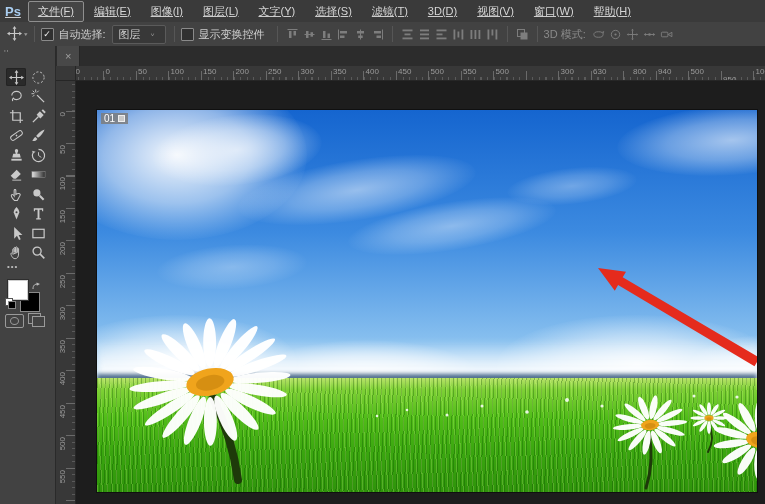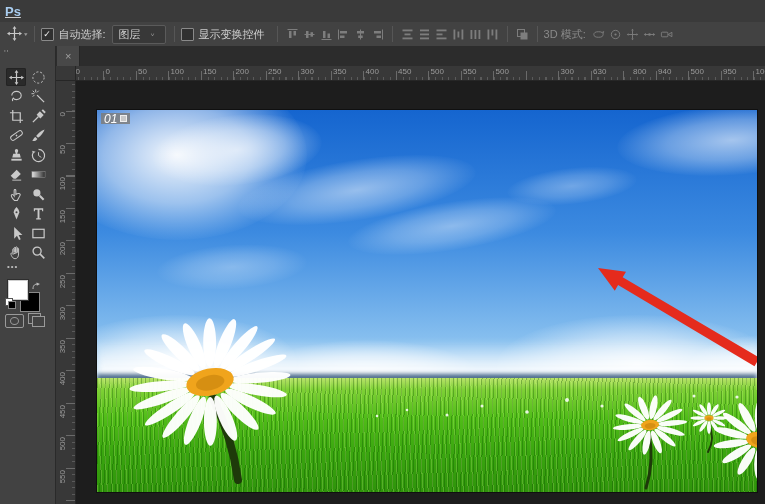--- a/index.html
+++ b/index.html
@@ -82,28 +82,41 @@
     background:linear-gradient(180deg,rgba(255,255,255,0) 0%,rgba(255,255,255,.75) 65%,rgba(255,255,255,.95) 100%);}
   .treeline{position:absolute;left:0;right:0;top:264px;height:8px;background:#35567a;filter:blur(2px);opacity:.85;}
   .grass{position:absolute;left:0;right:0;top:268px;bottom:0;}
   .grass::before{content:"";position:absolute;inset:0;
     background:repeating-linear-gradient(93deg,rgba(10,70,0,.30) 0 1px,transparent 1px 4px);}
   .grass::after{content:"";position:absolute;inset:0;
     background:repeating-linear-gradient(86deg,rgba(225,255,150,.22) 0 1px,transparent 1px 5px);}
   .scene-svg{position:absolute;left:0;top:0;width:660px;height:382px;}
   .badge{position:absolute;left:4px;top:3px;height:11px;display:flex;align-items:center;gap:3px;
     background:rgba(125,125,125,.85);padding:0 3px;z-index:6;}
-  .badge-text{color:#fff;font-size:12px;line-height:10px;font-style:italic;}
+  .badge-text{color:#fff;font-size:10px;line-height:10px;}
   .badge-ico{width:7px;height:7px;background:#c9c9c9;border:1px solid #efefef;box-sizing:border-box;}
 </style>
 </head>
 <body>
 
 <div class="menubar">
   <div class="logo">Ps</div>
+  <div style="display:flex;align-items:center;">
+      <div class="menu-item boxed">文件(F)</div>
+      <div class="menu-item">编辑(E)</div>
+      <div class="menu-item">图像(I)</div>
+      <div class="menu-item">图层(L)</div>
+      <div class="menu-item">文字(Y)</div>
+      <div class="menu-item">选择(S)</div>
+      <div class="menu-item">滤镜(T)</div>
+      <div class="menu-item">3D(D)</div>
+      <div class="menu-item">视图(V)</div>
+      <div class="menu-item">窗口(W)</div>
+      <div class="menu-item">帮助(H)</div>
+    </div>
 </div>
 
 <div class="optionsbar">
   <div class="tool-chip">
     <span id="opt-move-icon"><svg viewBox="0 0 16 16">
           <path d="M8 2.5v11M2.5 8h11" stroke="#c9c9c9" stroke-width="1.3" fill="none"></path>
           <path d="M8 0l2 3H6zM8 16l2-3H6zM0 8l3-2v4zM16 8l-3-2v4z" fill="#c9c9c9"></path>
         </svg></span>
     <span class="mini-chevron">▾</span>
   </div>
@@ -276,21 +289,21 @@
     <span class="rh-label" style="left: 343px;">450</span>
     <span class="rh-label" style="left: 375.5px;">500</span>
     <span class="rh-label" style="left: 408px;">550</span>
     <span class="rh-label" style="left: 440.5px;">500</span>
     <span class="rh-label" style="left: 499px; margin-top: 45px;">650</span>
     <span class="rh-label" style="left: 505.5px;">300</span>
     <span class="rh-label" style="left: 538px;">630</span>
     <span class="rh-label" style="left: 578px;">800</span>
     <span class="rh-label" style="left: 603px;">940</span>
     <span class="rh-label" style="left: 635.5px;">500</span>
-    <span class="rh-label" style="left: 668px;">950</span>
+    <span class="rh-label" style="left: 668px; margin-top: 8px;">950</span>
     <span class="rh-label" style="left: 700.5px;">1000</span>
   </div>
 <div class="ruler-v" id="ruler-v">
   <div class="rv-minor"></div>
   <div class="rv-major"></div>
 <span class="rv-label" style="top: 32px;">0</span>
     <span class="rv-label" style="top: 64.5px;">50</span>
     <span class="rv-label" style="top: 97px;">100</span>
     <span class="rv-label" style="top: 129.5px;">150</span>
     <span class="rv-label" style="top: 162px;">200</span>

